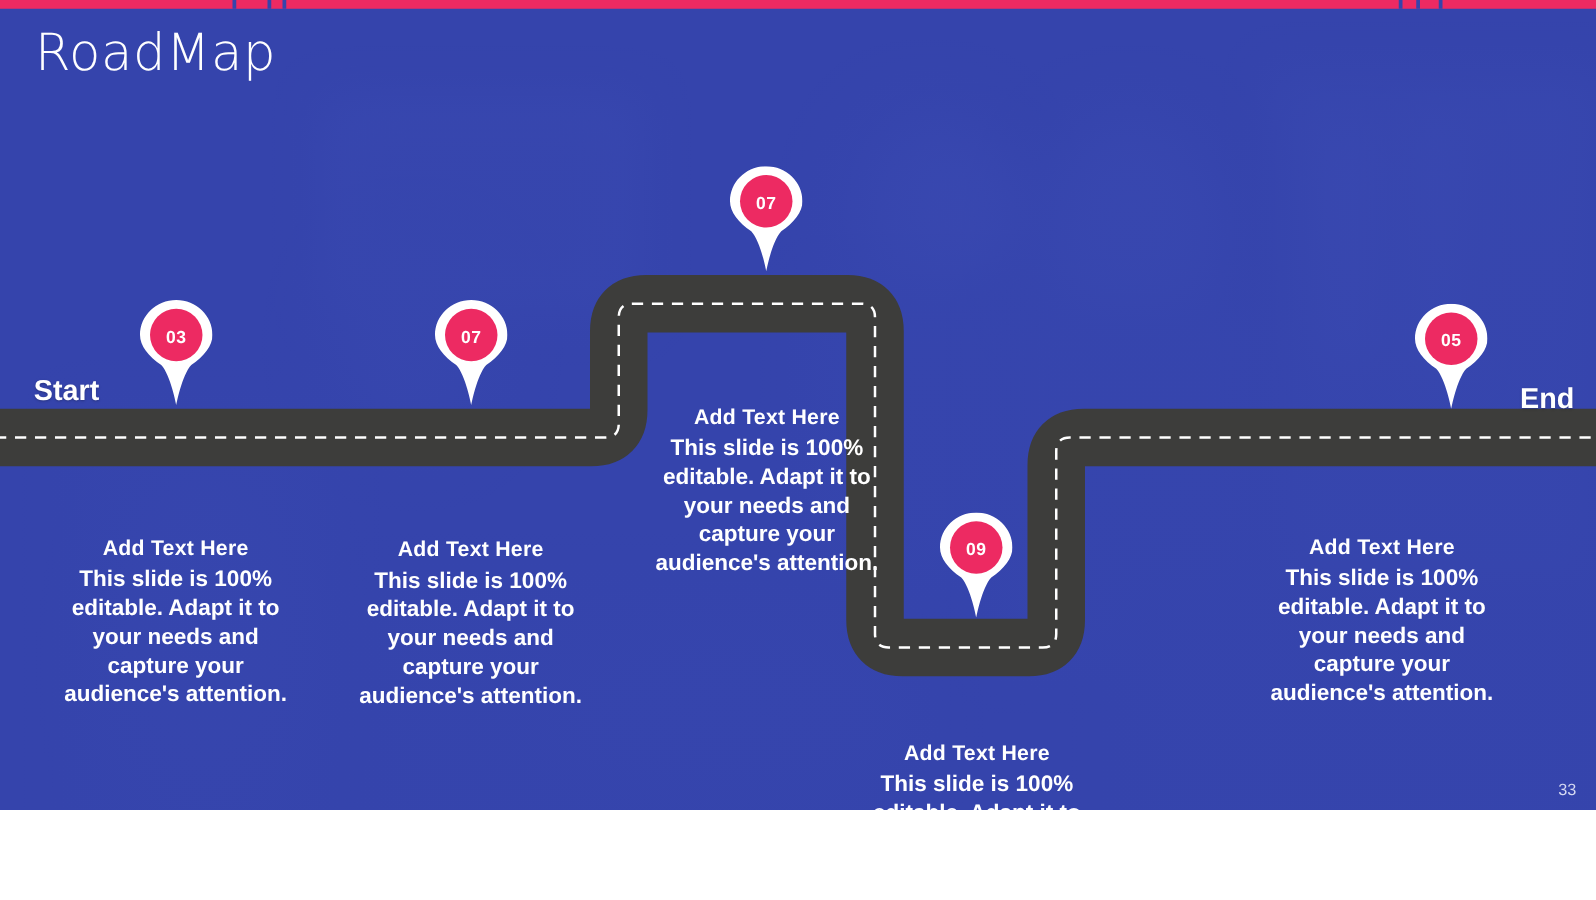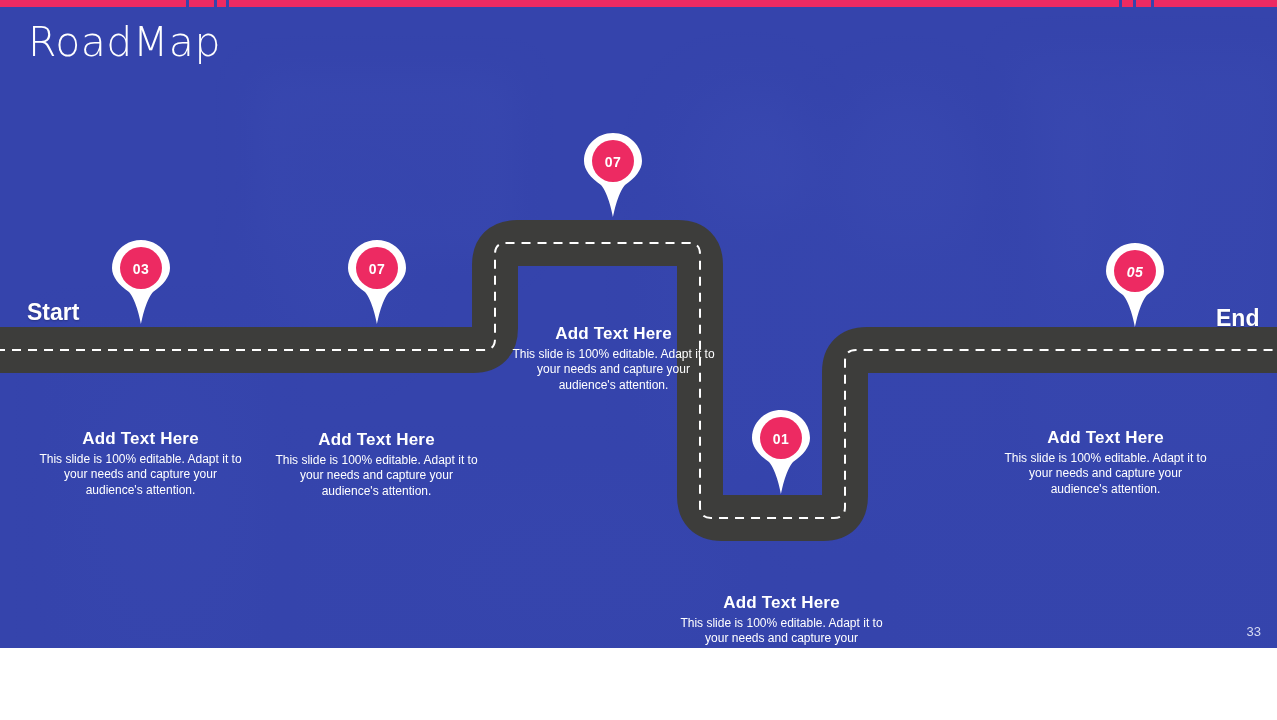--- a/index.html
+++ b/index.html
@@ -105,23 +105,23 @@
     margin-top:36px;
   }
   .text-block .tb-title {
     font-size:17px;
     font-weight:bold;
     letter-spacing:.2px;
     margin-bottom:3px;
     white-space:nowrap;
   }
   .text-block .tb-body {
-    font-size:12px;
+    font-size:18px;
     line-height:1.28;
-    font-weight:normal;
+    font-weight:bold;
   }
 
   #tb-01 { left:39px;   top:393px;  width:203px; }
   #tb-02 { left:275px;  top:394px;  width:203px; }
   #tb-03 { left:512px;  top:288px;  width:203px; }
   #tb-04 { left:680px;  top:557px;  width:203px; }
   #tb-05 { left:1004px; top:392px;  width:203px; }
 
   
   #page-number {
@@ -240,24 +240,24 @@
       <circle cx="29" cy="28" r="21" fill="#ED2A62"></circle>
     </svg>
     <div class="pin-num">07</div>
   </div>
 
   <div class="pin" style="left:752px; top:410px;">
     <svg class="pin-shape" viewBox="0 0 58 84" xmlns="http://www.w3.org/2000/svg">
       <path d="M29 84 C29 84 24.5 60 17 52 C6.8 45.2 0 36.6 0 28 C0 12.5 13 0 29 0 C45 0 58 12.5 58 28 C58 36.6 51.2 45.2 41 52 C33.5 60 29 84 29 84 Z" fill="#FFFFFF"></path>
       <circle cx="29" cy="28" r="21" fill="#ED2A62"></circle>
     </svg>
-    <div class="pin-num">01</div>
-  </div>
-
-  <div class="pin" style="left:1106px; top:243px;font-style:italic;">
+    <div class="pin-num">09</div>
+  </div>
+
+  <div class="pin" style="left:1132px; top:243px;">
     <svg class="pin-shape" viewBox="0 0 58 84" xmlns="http://www.w3.org/2000/svg">
       <path d="M29 84 C29 84 24.5 60 17 52 C6.8 45.2 0 36.6 0 28 C0 12.5 13 0 29 0 C45 0 58 12.5 58 28 C58 36.6 51.2 45.2 41 52 C33.5 60 29 84 29 84 Z" fill="#FFFFFF"></path>
       <circle cx="29" cy="28" r="21" fill="#ED2A62"></circle>
     </svg>
     <div class="pin-num">05</div>
   </div>
 
   <div class="text-block" id="tb-01">
     <div class="tb-title">Add Text Here</div>
     <div class="tb-body">This slide is 100% editable. Adapt it to your needs and capture your audience's attention.</div>

